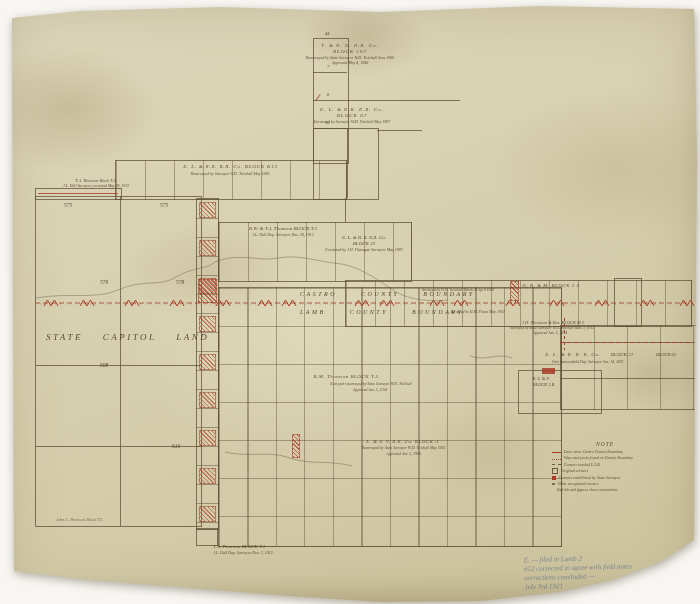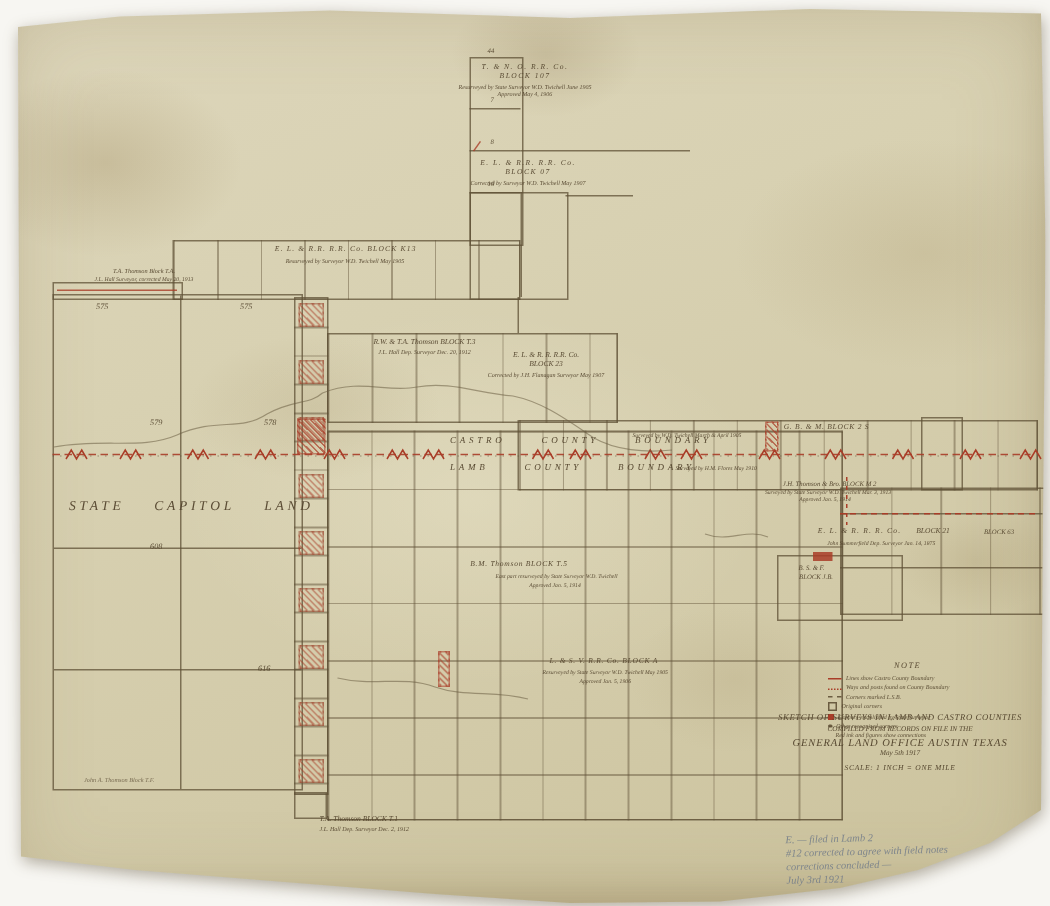--- a/index.html
+++ b/index.html
@@ -191,27 +191,20 @@
   <div id="note-items">
           <div class="note-row"><span class="mk red-line"></span><span>Lines show Castro County Boundary</span></div>
           <div class="note-row"><span class="mk red-zigzag"></span><span>Ways and posts found on County Boundary</span></div>
           <div class="note-row"><span class="mk ink-dash"></span><span>Corners marked L.S.B.</span></div>
           <div class="note-row"><span class="mk square"></span><span>Original corners</span></div>
           <div class="note-row"><span class="mk red-square"></span><span>Corners established by State Surveyor</span></div>
           <div class="note-row"><span class="mk dot"></span><span>Other recognized corners</span></div>
           <div class="note-row"><span class="mk none"></span><span>Red ink and figures show connections</span></div>
         </div>
 
-  <div id="title-block">
-    <div class="tb1">SKETCH OF SURVEYS IN LAMB AND CASTRO COUNTIES</div>
-    <div class="tb2">COMPILED FROM RECORDS ON FILE IN THE</div>
-    <div class="tb3">GENERAL LAND OFFICE AUSTIN TEXAS</div>
-    <div class="tb4">May 5th 1917</div>
-    <div class="tb5">SCALE: 1 INCH = ONE MILE</div>
-  </div>
 
   <div id="handwriting">
           <div>E. — filed in Lamb 2</div>
           <div>#12 corrected to agree with field notes</div>
           <div>corrections concluded —</div>
           <div>July 3rd 1921</div>
         </div>
 
  </div>
  </div>

